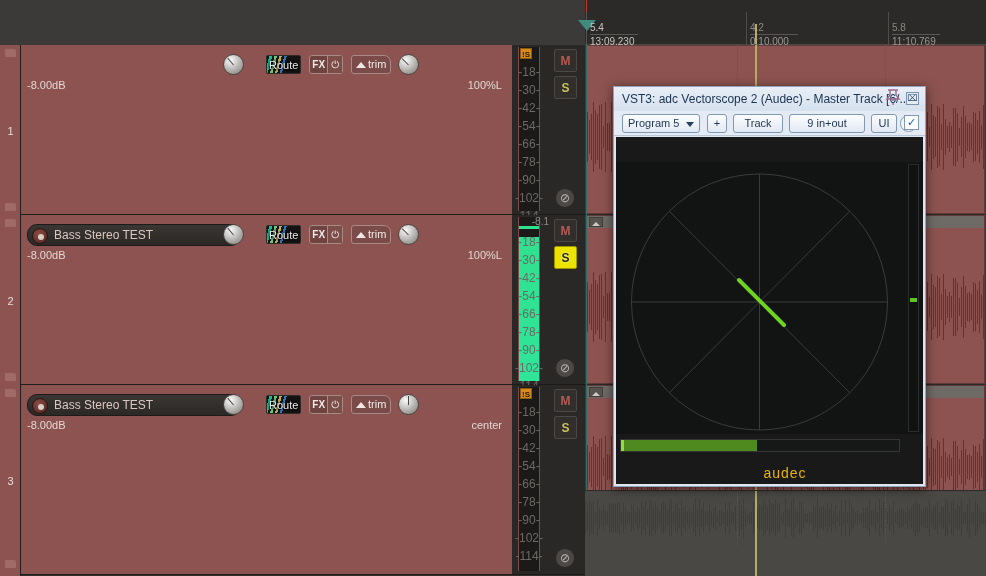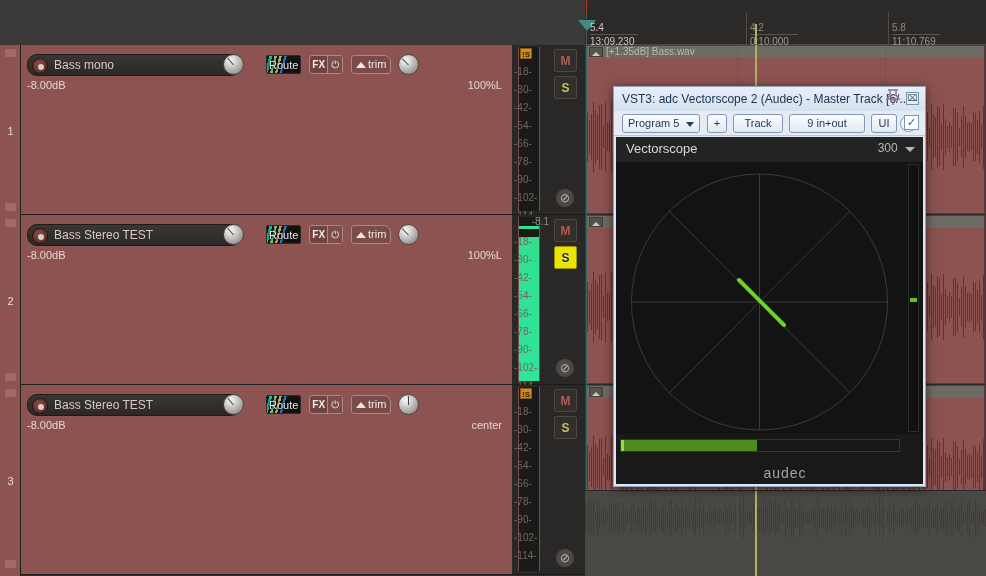--- a/index.html
+++ b/index.html
@@ -72,21 +72,21 @@
 
   
   .meter-col { position: absolute; left: 512px; top: 0; width: 73px; height: 100%;
     background: #2a2826; border-bottom: 1px solid #1b1a19; }
   .meter-strip { position: absolute; left: 6px; top: 2px; width: 22px; bottom: 3px;
     background: #1b1a19; border-left: 1px solid #7d4c49; border-right: 1px solid #7d4c49; }
   .meter-fill { position: absolute; left: 0; right: 0; bottom: 0;
     background: linear-gradient(#31e08f, #2fe59a); }
   .meter-peakline { position: absolute; left: 0; right: 0; height: 3px; background: #31e08f; }
   .scale { position: absolute; left: 2px; top: 0; width: 30px; }
-  .scale div { color: #6d6965; font-size: 10px; text-align: left; height: 18px;
+  .scale div { color: #6d6965; font-size: 12px; text-align: center; height: 18px;
     line-height: 18px; white-space: nowrap; }
   .clip-ind { position: absolute; left: 8px; top: 3px; width: 12px; height: 11px;
     background: #d48b1c; color: #2a1d05; font-size: 8px; font-weight: bold;
     text-align: center; line-height: 11px; border: 1px solid #8a5a10; }
   .peak-txt { position: absolute; left: 3px; top: 1px; width: 34px; color: #8d8883;
     font-size: 10px; text-align: right; }
   .ms-col { position: absolute; left: 42px; top: 4px; }
   .msbtn { width: 23px; height: 23px; border: 1px solid #4a4745; border-radius: 2px;
     text-align: center; line-height: 22px; font-size: 12px; font-weight: bold;
     background: #312e2c; margin-bottom: 4px; }
@@ -189,21 +189,21 @@
   .side-meter { position: absolute; right: 4px; top: 2px; width: 11px; bottom: 2px;
     background: #101111; border: 1px solid #2b2c2c; }
   .side-blip { position: absolute; left: 1px; right: 1px; height: 4px; background: #5ec424; }
   .bottom-bar { position: absolute; left: 0; right: 0; bottom: 25px; height: 25px;
     background: #19191a; }
   .bb-track { position: absolute; left: 4px; right: 23px; top: 5px; height: 13px;
     background: #161717; border: 1px solid #343534; }
   .bb-fill { position: absolute; left: 0; top: 0; bottom: 0; background: #4e8a1d; }
   .bb-peak { position: absolute; left: 0; top: 0; bottom: 0; width: 3px; background: #8fe03a; }
   .brand { position: absolute; left: 0; right: 0; bottom: 3px; text-align: center;
-    color: #a3a3a3; font-size: 14px; letter-spacing: 1px; padding-left: 31px; }
+    color: #eab308; font-size: 14px; letter-spacing: 1px; padding-left: 31px; }
 </style>
 </head>
 <body>
 
 <div id="app">
 
   <div class="ruler">
     <div class="ruler-tick first" style="left:1px;">
       <div class="loopmark"></div>
       <div class="rt-bar">5.4</div>
@@ -218,24 +218,20 @@
       <div class="rt-time">11:10.769</div>
     </div>
     <div class="play-cur" style="left:170px; top:24px; bottom:0;"></div>
   </div>
   <div class="edit-cur-top"></div>
 
   <div class="arrange">
 
     <div class="arr-track" style="top:0; height:170px;">
       <div class="item" style="left:1px; width:399px;">
-        <div class="item-bar">
-          <div class="item-ico"></div>
-          <div class="item-lbl">[+1.35dB] Bass.wav</div>
-        </div>
         <div class="wave">
             <div class="wv" style="left:0px;width:1px;top:54.19349291437817px;height:49.613014171243655px;background:#5b3634"></div>
             <div class="wv" style="left:2px;width:1px;top:62.13335256950038px;height:33.73329486099924px;background:#5b3634"></div>
             <div class="wv" style="left:4px;width:1px;top:55.653639573576456px;height:46.69272085284709px;background:#5b3634"></div>
             <div class="wv" style="left:6px;width:1px;top:43.79416223283934px;height:70.41167553432132px;background:#5b3634"></div>
             <div class="wv" style="left:8px;width:1px;top:52.19035620450874px;height:53.61928759098252px;background:#5b3634"></div>
             <div class="wv" style="left:10px;width:1px;top:56.002626656876004px;height:45.99474668624799px;background:#5b3634"></div>
             <div class="wv" style="left:12px;width:1px;top:46.918963189053564px;height:64.16207362189287px;background:#5b3634"></div>
             <div class="wv" style="left:14px;width:1px;top:45.70760464127879px;height:66.58479071744242px;background:#5b3634"></div>
             <div class="wv" style="left:16px;width:1px;top:68.12455230262691px;height:21.750895394746166px;background:#5b3634"></div>
@@ -1067,24 +1063,20 @@
 
   <div class="tcp-area">
 
     <div class="track-row" style="top:0; height:170px;">
       <div class="tnum-gutter">
         <div class="folder-ico" style="top:4px;"></div>
         <div class="tnum" style="top:80px;">1</div>
         <div class="folder-ico" style="bottom:4px;"></div>
       </div>
       <div class="tcp-body">
-        <div class="namebar">
-          <div class="rec-btn"></div>
-          <div class="tname">Bass mono</div>
-        </div>
         <div class="panknob volknob">
           <div class="needle" style="transform:rotate(-40deg)"></div>
         </div>
         <div class="route-btn">
           <div class="stripes"></div>
           <span>Route</span>
         </div>
         <div class="fx-btn">
           <div class="fxlbl">FX</div>
           <div class="fxpow">⏻</div>
@@ -1259,28 +1251,20 @@
       <div class="tb-ctl tb-param">Track</div>
       <div class="tb-ctl tb-io">9 in+out</div>
       <div class="tb-ctl tb-ui">UI</div>
       <div class="tb-circ">
           <div class="nd"></div>
         </div>
       <div class="tb-chk">✓</div>
     </div>
 
     <div class="plug-body">
-      <div class="plug-head">
-        <div class="plug-title">Vectorscope</div>
-        <div class="plug-range">
-          <span>300</span>
-          <span style="display:inline-block;width:14px"></span>
-          <i class="arr"></i>
-        </div>
-      </div>
 
       <div class="scope-wrap">
         <div class="scope">
           <svg width="281" height="276" viewBox="0 0 281 276">
             <g stroke="#3a3b3a" stroke-width="1" fill="none">
               <circle cx="140.5" cy="138" r="128"></circle>
               <line x1="140.5" y1="10" x2="140.5" y2="266"></line>
               <line x1="12.5" y1="138" x2="268.5" y2="138"></line>
               <line x1="50" y1="47" x2="231" y2="229"></line>
               <line x1="231" y1="47" x2="50" y2="229"></line>

